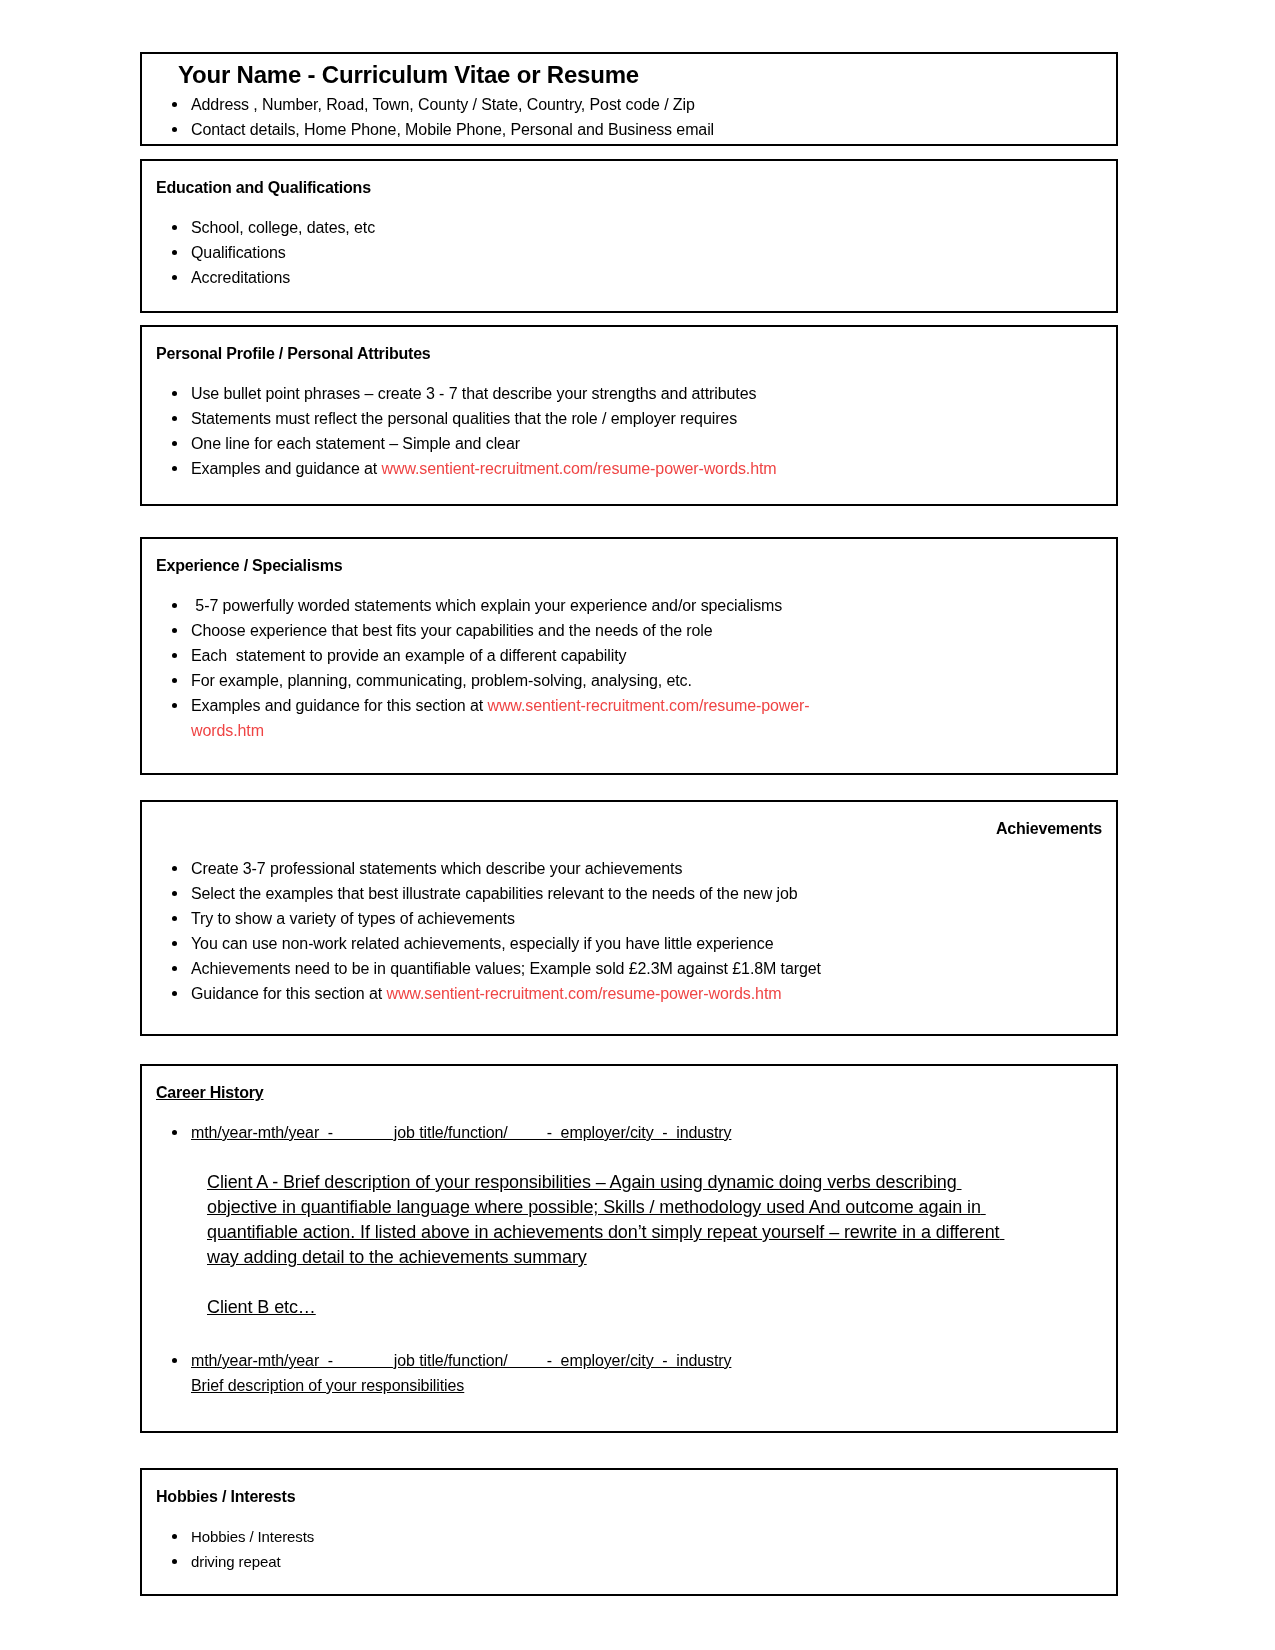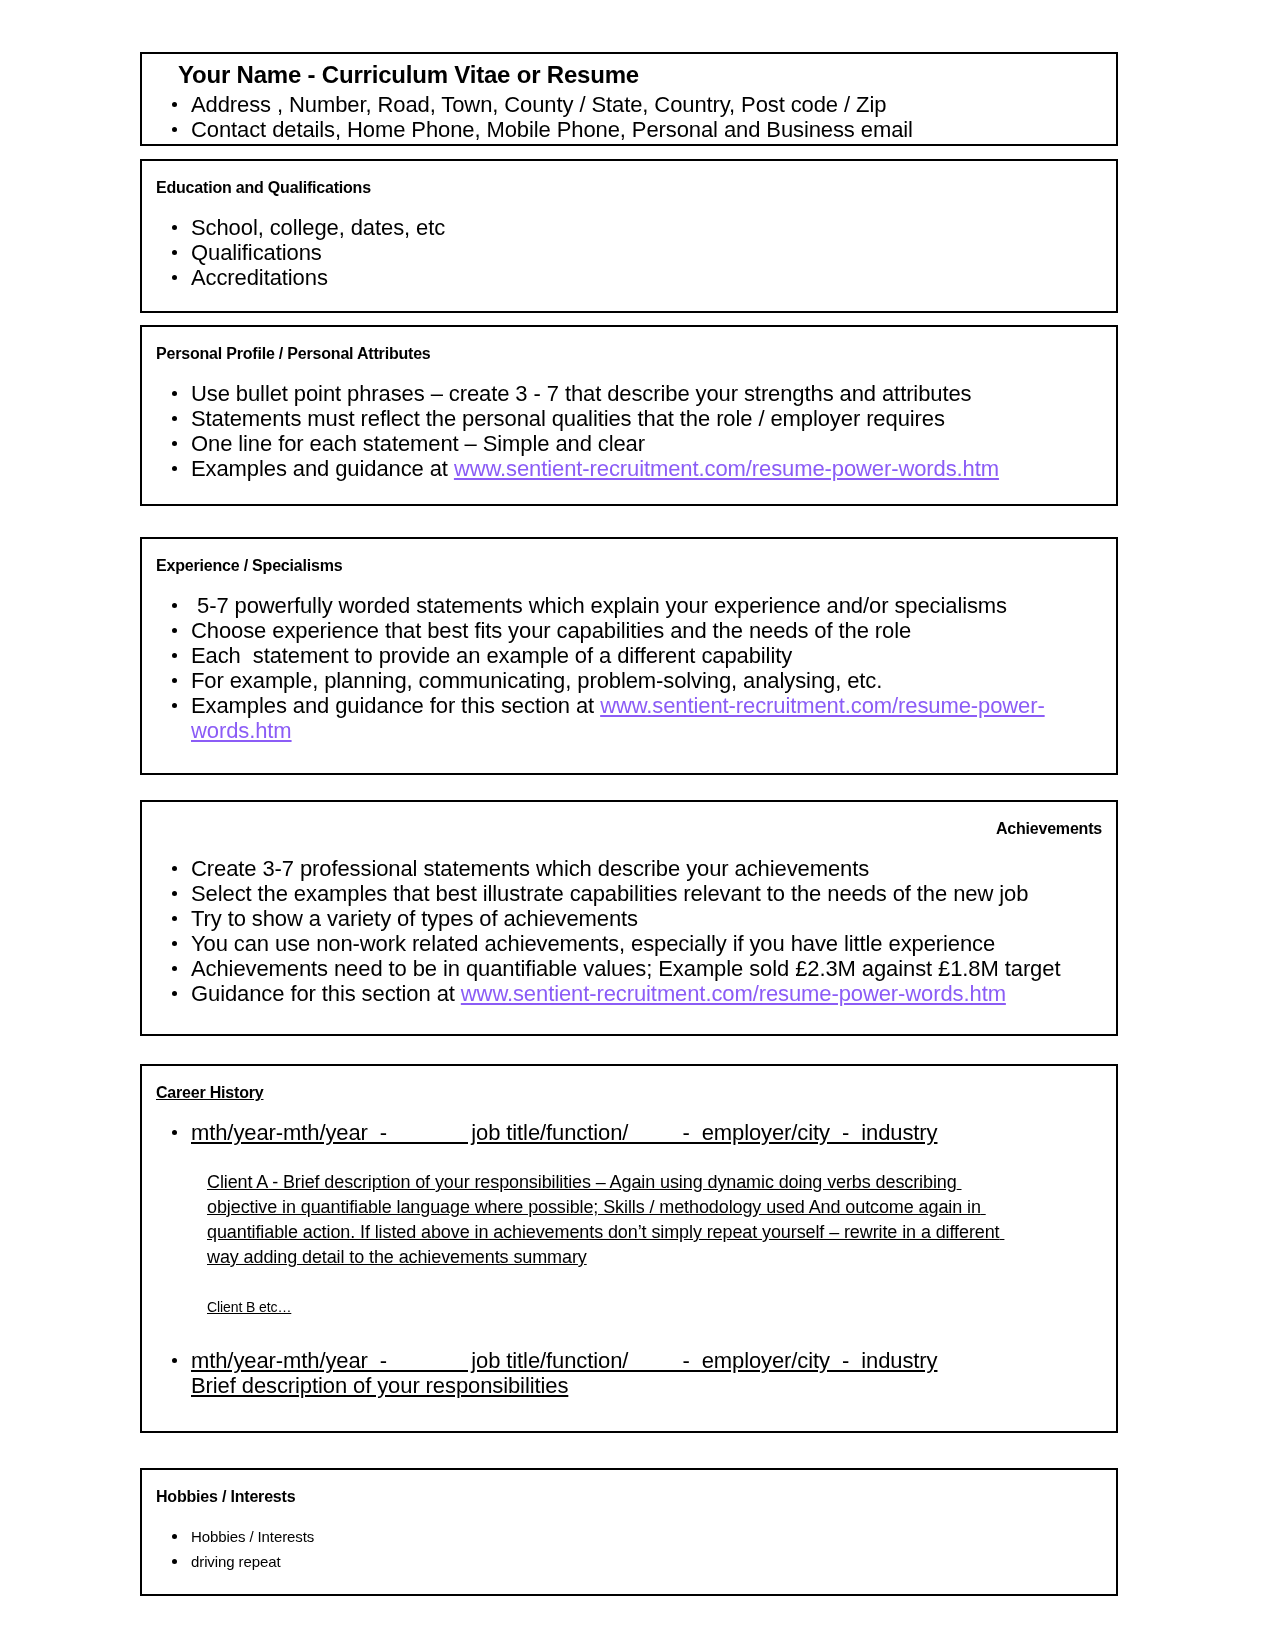--- a/index.html
+++ b/index.html
@@ -53,49 +53,48 @@
   ul {
     list-style: none;
     margin: 16px 0 0 0;
     padding: 0;
   }
   #box-header ul { margin-top: 2px; }
   li {
     display: flex;
     align-items: flex-start;
     padding-left: 16px;
-    font-size: 22px;
+    font-size: 16px;
     line-height: 25px;
     letter-spacing: -0.1px;
   }
   .dot {
     flex: 0 0 auto;
     width: 5px;
     height: 5px;
     border-radius: 50%;
     background: #000000;
     margin: 10px 14px 0 0;
   }
   .bt { white-space: pre-wrap; }
   a.doc-link {
-    color: #8b5cf6;
-    text-decoration: underline;
+    color: #ef4444;
     cursor: pointer;
   }
   .para {
     margin: 25px 0 0 51px;
     max-width: 800px;
     font-size: 18px;
     line-height: 25px;
     letter-spacing: -0.1px;
     white-space: pre-wrap;
   }
   .plain-line {
     margin: 25px 0 0 51px;
-    font-size: 14px;
+    font-size: 18px;
     line-height: 25px;
     letter-spacing: -0.1px;
     white-space: pre-wrap;
   }
   #box-career ul.second { margin-top: 28px; }
   .li-col { display: flex; flex-direction: column; }
   .small-list li { font-size: 15px; line-height: 25px; }
 </style>
 </head>
 <body>

